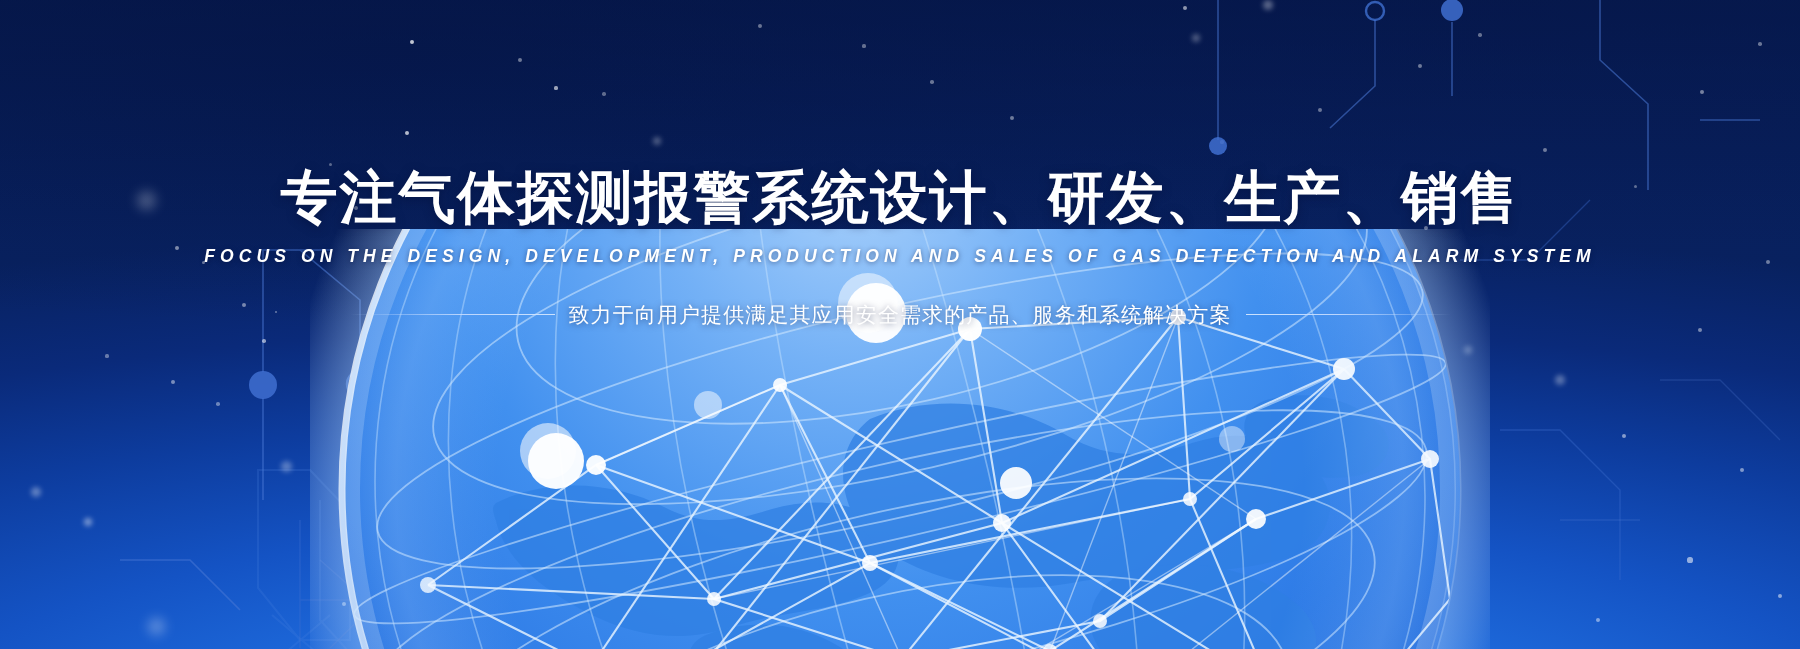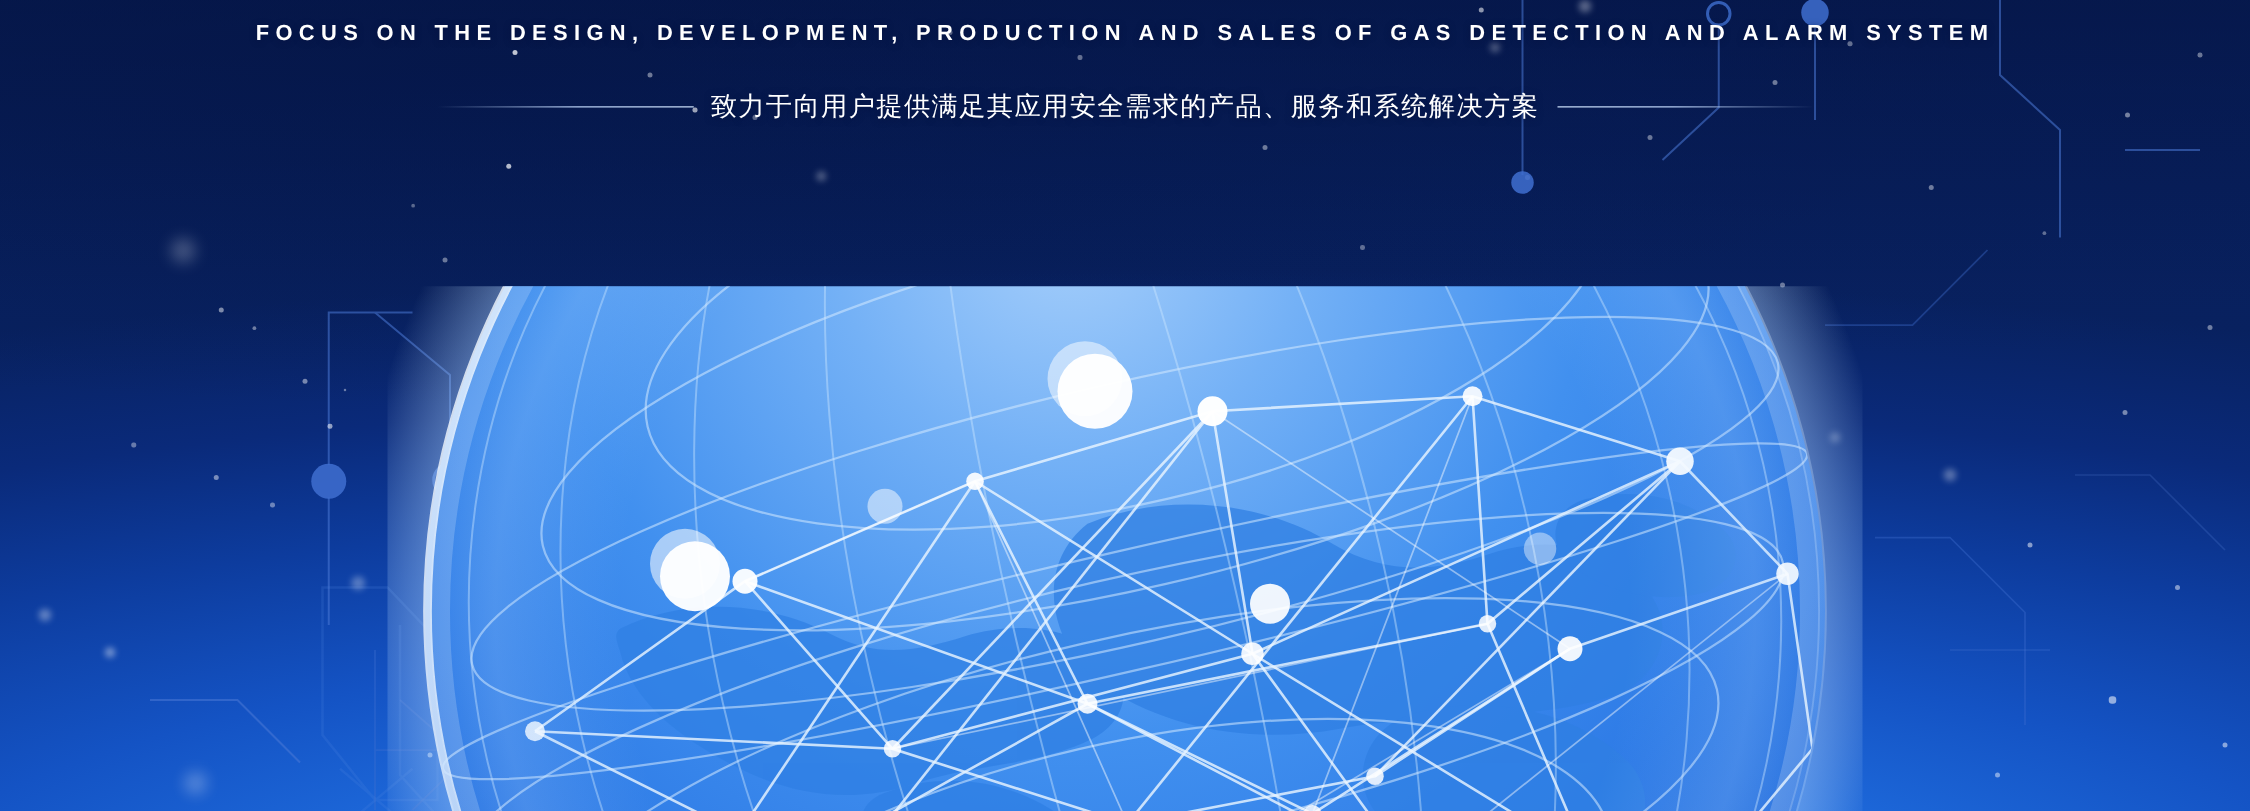--- a/index.html
+++ b/index.html
@@ -50,20 +50,21 @@
   }
 
   .subhead{
     margin:16px 0 0 0;
     font-size:17.5px;
     font-weight:700;
     color:#ffffff;
     letter-spacing:5.1px;
     white-space:nowrap;
     text-shadow:0 1px 5px rgba(2,14,56,.5);
+    font-style:italic;
   }
 
   .tagline-row{
     margin-top:34px;
     display:flex;
     align-items:center;
     justify-content:center;
     gap:0;
     text-align:center;
   }
@@ -328,20 +329,21 @@
           <circle cx="922" cy="540" r="13" fill="rgba(255,255,255,.42)"></circle>
         </g>
 
         <circle cx="590" cy="590" r="560" fill="url(#gHalo)" opacity="0.5"></circle>
       </g>
     </svg>
   </div>
 
   <div class="content">
 
+    <h1 class="headline">专注气体探测报警系统设计、研发、生产、销售</h1>
 
     <p class="subhead">FOCUS ON THE DESIGN, DEVELOPMENT, PRODUCTION AND SALES OF GAS DETECTION AND ALARM SYSTEM</p>
 
     <div class="tagline-row">
       <span class="rule"></span>
       <span class="tagline">致力于向用户提供满足其应用安全需求的产品、服务和系统解决方案</span>
       <span class="rule right"></span>
     </div>
 
   </div>

